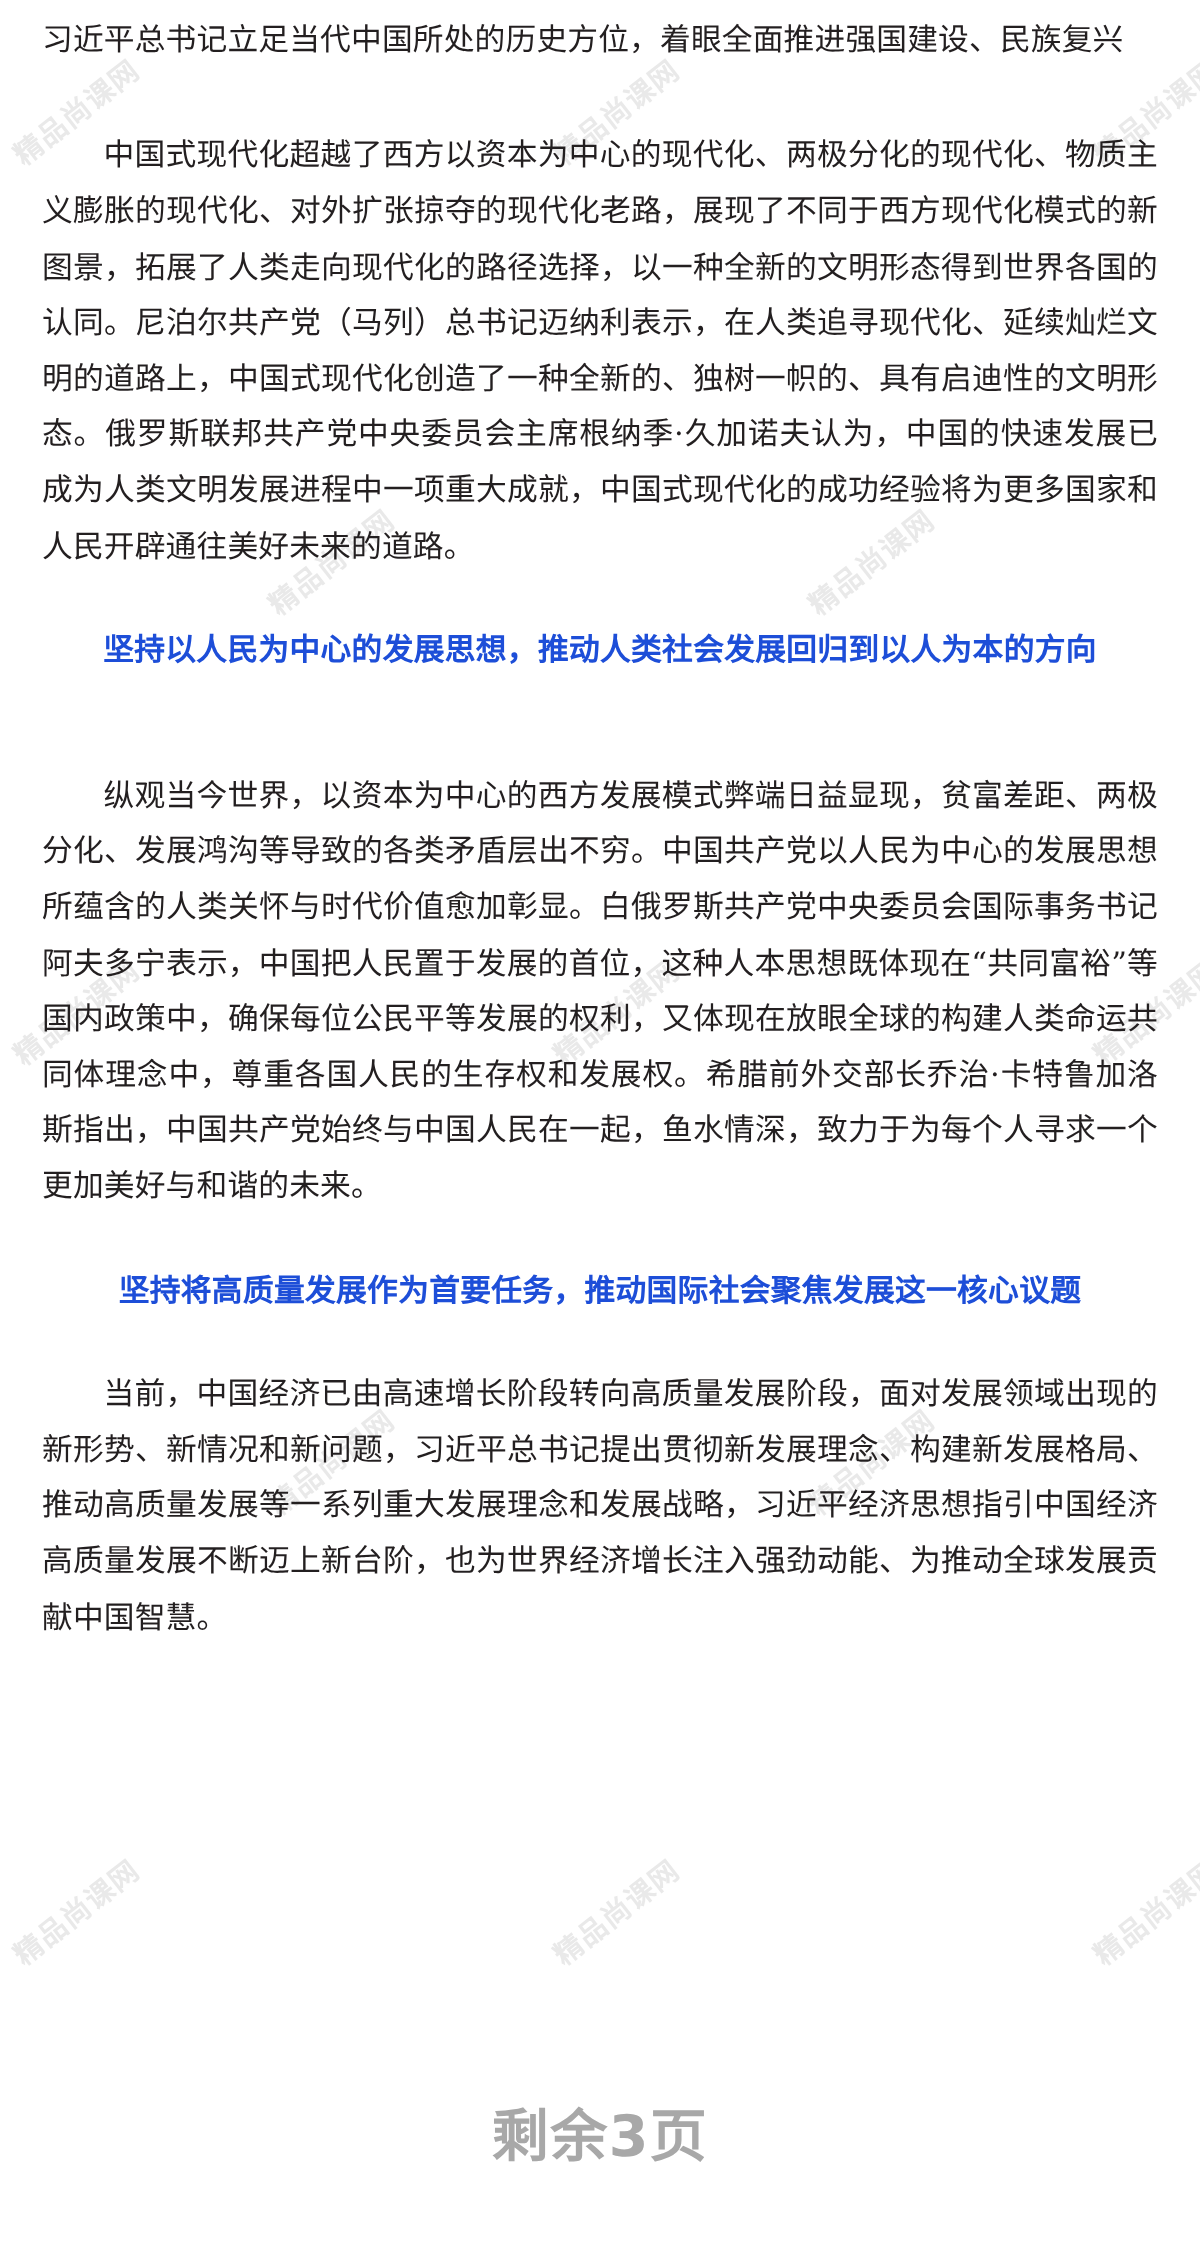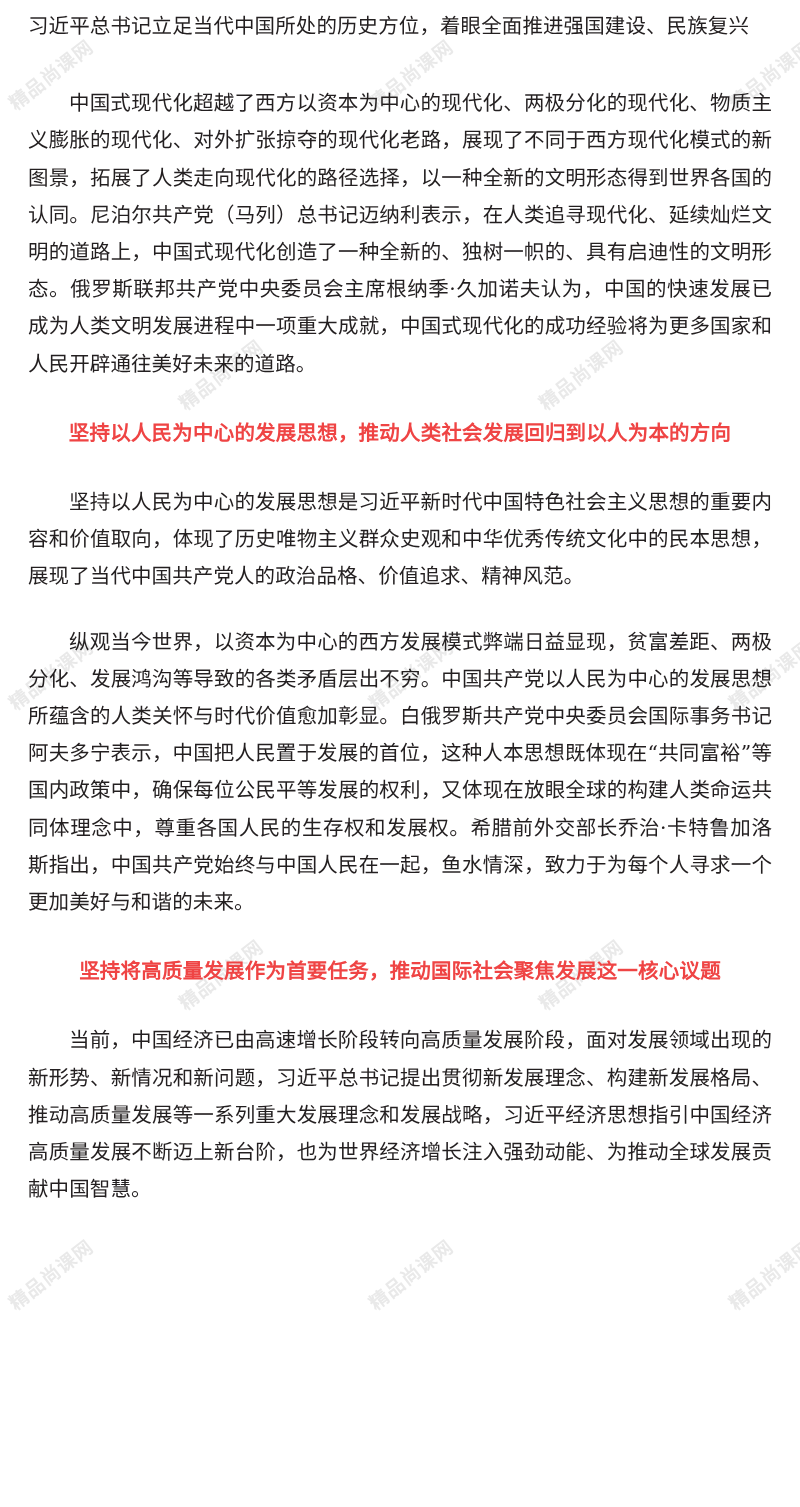--- a/index.html
+++ b/index.html
@@ -65,21 +65,21 @@
   }
 
   p.heading {
     margin: 0;
     font-family: "DejaVu Sans", "Liberation Sans", sans-serif;
     font-size: 20.5px;
     line-height: 37.2px;
     font-weight: 700;
     text-align: center;
     letter-spacing: 0.2px;
-    color: #ef4444;
+    color: #1d4ed8;
   }
 
   .gap-sm { height: 14px; }
   .gap-md { height: 26px; }
   .gap-lg { height: 32px; }
   .gap-top { height: 8px; }
 
   
   .paywall {
     position: absolute;
@@ -142,36 +142,36 @@
     <div class="gap-sm"></div>
 
     <p class="para">中国式现代化超越了西方以资本为中心的现代化、两极分化的现代化、物质主义膨胀的现代化、对外扩张掠夺的现代化老路，展现了不同于西方现代化模式的新图景，拓展了人类走向现代化的路径选择，以一种全新的文明形态得到世界各国的认同。尼泊尔共产党（马列）总书记迈纳利表示，在人类追寻现代化、延续灿烂文明的道路上，中国式现代化创造了一种全新的、独树一帜的、具有启迪性的文明形态。俄罗斯联邦共产党中央委员会主席根纳季·久加诺夫认为，中国的快速发展已成为人类文明发展进程中一项重大成就，中国式现代化的成功经验将为更多国家和人民开辟通往美好未来的道路。</p>
 
     <div class="gap-lg"></div>
 
     <p class="heading">坚持以人民为中心的发展思想，推动人类社会发展回归到以人为本的方向</p>
 
     <div class="gap-lg"></div>
 
-    <p class="para">坚持以人民为中心的发展思想是习近平新时代中国特色社会主义思想的重要内容和价值取向，体现了历史唯物主义群众史观和中华优秀传统文化中的民本思想，展现了当代中国共产党人的政治品格、价值追求、精神风范。</p>
 
     <div class="gap-sm"></div>
 
 
     <div class="gap-sm"></div>
 
     <p class="para">纵观当今世界，以资本为中心的西方发展模式弊端日益显现，贫富差距、两极分化、发展鸿沟等导致的各类矛盾层出不穷。中国共产党以人民为中心的发展思想所蕴含的人类关怀与时代价值愈加彰显。白俄罗斯共产党中央委员会国际事务书记阿夫多宁表示，中国把人民置于发展的首位，这种人本思想既体现在“共同富裕”等国内政策中，确保每位公民平等发展的权利，又体现在放眼全球的构建人类命运共同体理念中，尊重各国人民的生存权和发展权。希腊前外交部长乔治·卡特鲁加洛斯指出，中国共产党始终与中国人民在一起，鱼水情深，致力于为每个人寻求一个更加美好与和谐的未来。</p>
 
     <div class="gap-lg"></div>
 
     <p class="heading">坚持将高质量发展作为首要任务，推动国际社会聚焦发展这一核心议题</p>
 
     <div class="gap-lg"></div>
 
     <p class="para">当前，中国经济已由高速增长阶段转向高质量发展阶段，面对发展领域出现的新形势、新情况和新问题，习近平总书记提出贯彻新发展理念、构建新发展格局、推动高质量发展等一系列重大发展理念和发展战略，习近平经济思想指引中国经济高质量发展不断迈上新台阶，也为世界经济增长注入强劲动能、为推动全球发展贡献中国智慧。</p>
   </div>
 
   <div class="paywall">
     <div class="paywall-inner">
+      <span class="paywall-text">剩余3页</span>
     </div>
   </div>
 
 </div>
 
 </body></html>

